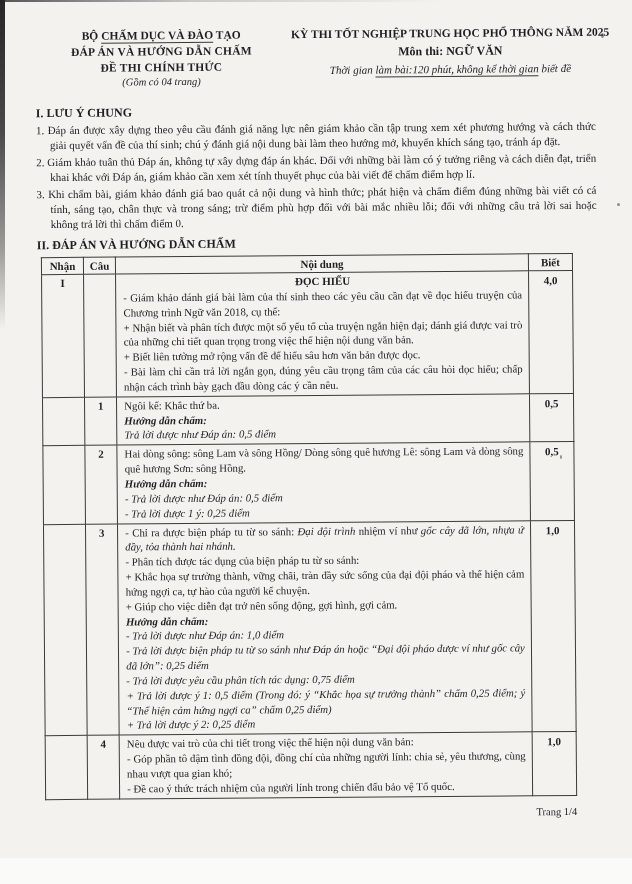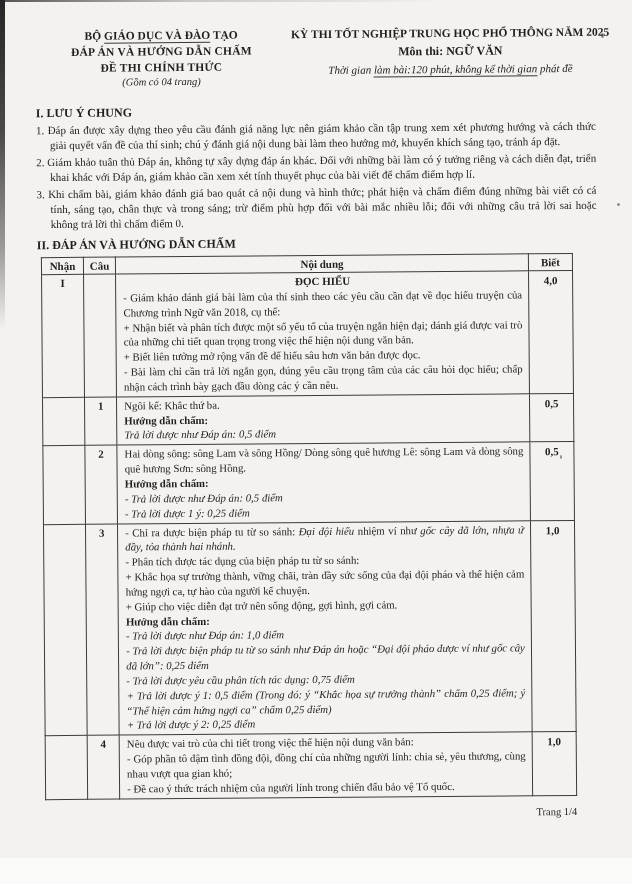--- a/index.html
+++ b/index.html
@@ -45,48 +45,48 @@
   .col-phan{width:42px;}
   .col-cau{width:32px;}
   .col-noidung{width:412px;}
   .col-diem{width:44px;}
   .cell-phan,.cell-cau{text-align:center;font-weight:bold;font-size:11px;padding-top:2px;}
   .cell-diem{text-align:center;font-weight:bold;font-size:11px;padding-top:3px;}
   .cell-noidung{padding:1px 6px 2px 7px;font-size:10.8px;line-height:14.85px;}
   .section-title{text-align:center;font-weight:bold;font-size:11px;line-height:15px;}
   .para{text-align:justify;}
   .s-i{font-style:italic;}
-  .s-bi{font-weight:bold;}
+  .s-bi{font-weight:bold;font-style:italic;}
 
   .page-footer{width:574px;text-align:right;font-size:10.5px;margin-top:10px;}
 </style>
 </head>
 <body>
 
 <div class="page">
   <div class="bottom-band"></div>
   <div class="edge-top"></div>
   <div class="edge-left"></div>
   <div class="speck" style="left:601px;top:33px;width:3px;height:5px;"></div>
   <div class="speck" style="left:617px;top:203px;width:3px;height:3px;"></div>
   <div class="speck" style="left:560px;top:455px;width:2px;height:4px;"></div>
 
   <div class="sheet">
 
     <div class="doc-header">
       <div class="hdr-left">
-        <div class="h-bold"><span>BỘ </span><span class="u-part">GIÁO DỤC VÀ ĐÀO</span><span> TẠO</span></div>
+        <div class="h-bold"><span>BỘ </span><span class="u-part">CHẤM DỤC VÀ ĐÀO</span><span> TẠO</span></div>
         <div class="h-bold2">ĐÁP ÁN VÀ HƯỚNG DẪN CHẤM</div>
         <div class="h-bold2">ĐỀ THI CHÍNH THỨC</div>
         <div class="hdr-pages">(Gồm có 04 trang)</div>
       </div>
       <div class="hdr-right">
         <div class="h-bold">KỲ THI TỐT NGHIỆP TRUNG HỌC PHỔ THÔNG NĂM 2025</div>
         <div class="hdr-subject">Môn thi: NGỮ VĂN</div>
-        <div class="hdr-time"><span>Thời gian </span><span class="u-part">làm bài:120 phút, không kể thời gian</span><span> phát đề</span></div>
+        <div class="hdr-time"><span>Thời gian </span><span class="u-part">làm bài:120 phút, không kể thời gian</span><span> biết đề</span></div>
       </div>
     </div>
 
     <div class="notes">
       <div class="notes-title">I. LƯU Ý CHUNG</div>
       <div class="note-item">1. Đáp án được xây dựng theo yêu cầu đánh giá năng lực nên giám khảo cần tập trung xem xét phương hướng và cách thức giải quyết vấn đề của thí sinh; chú ý đánh giá nội dung bài làm theo hướng mở, khuyến khích sáng tạo, tránh áp đặt.</div>
       <div class="note-item">2. Giám khảo tuân thủ Đáp án, không tự xây dựng đáp án khác. Đối với những bài làm có ý tưởng riêng và cách diễn đạt, triển khai khác với Đáp án, giám khảo cần xem xét tính thuyết phục của bài viết để chấm điểm hợp lí.</div>
       <div class="note-item">3. Khi chấm bài, giám khảo đánh giá bao quát cả nội dung và hình thức; phát hiện và chấm điểm đúng những bài viết có cá tính, sáng tạo, chân thực và trong sáng; trừ điểm phù hợp đối với bài mắc nhiều lỗi; đối với những câu trả lời sai hoặc không trả lời thì chấm điểm 0.</div>
     </div>
 
@@ -138,21 +138,21 @@
               <div class="para"><span class="s-bi">Hướng dẫn chấm:</span></div>
               <div class="para"><span class="s-i">- Trả lời được như Đáp án: 0,5 điểm</span></div>
               <div class="para"><span class="s-i">- Trả lời được 1 ý: 0,25 điểm</span></div>
             </td>
             <td class="cell-diem">0,5</td>
           </tr>
           <tr>
             <td class="cell-phan"></td>
             <td class="cell-cau">3</td>
             <td class="cell-noidung">
-              <div class="para"><span>- Chỉ ra được biện pháp tu từ so sánh: </span><span class="s-i">Đại đội hiểu</span><span> nhiệm ví như </span><span class="s-i">gốc cây đã lớn, nhựa ứ đầy, tỏa thành hai nhánh.</span></div>
+              <div class="para"><span>- Chỉ ra được biện pháp tu từ so sánh: </span><span class="s-i">Đại đội trình</span><span> nhiệm ví như </span><span class="s-i">gốc cây đã lớn, nhựa ứ đầy, tỏa thành hai nhánh.</span></div>
               <div class="para"><span>- Phân tích được tác dụng của biện pháp tu từ so sánh:</span></div>
               <div class="para"><span>+ Khắc họa sự trưởng thành, vững chãi, tràn đầy sức sống của đại đội pháo và thể hiện cảm hứng ngợi ca, tự hào của người kể chuyện.</span></div>
               <div class="para"><span>+ Giúp cho việc diễn đạt trở nên sống động, gợi hình, gợi cảm.</span></div>
               <div class="para"><span class="s-bi">Hướng dẫn chấm:</span></div>
               <div class="para"><span class="s-i">- Trả lời được như Đáp án: 1,0 điểm</span></div>
               <div class="para"><span class="s-i">- Trả lời được biện pháp tu từ so sánh như Đáp án hoặc “Đại đội pháo được ví như gốc cây đã lớn”: 0,25 điểm</span></div>
               <div class="para"><span class="s-i">- Trả lời được yêu cầu phân tích tác dụng: 0,75 điểm</span></div>
               <div class="para"><span class="s-i">+ Trả lời được ý 1: 0,5 điểm (Trong đó: ý “Khắc họa sự trưởng thành” chấm 0,25 điểm; ý “Thể hiện cảm hứng ngợi ca” chấm 0,25 điểm)</span></div>
               <div class="para"><span class="s-i">+ Trả lời được ý 2: 0,25 điểm</span></div>
             </td>

